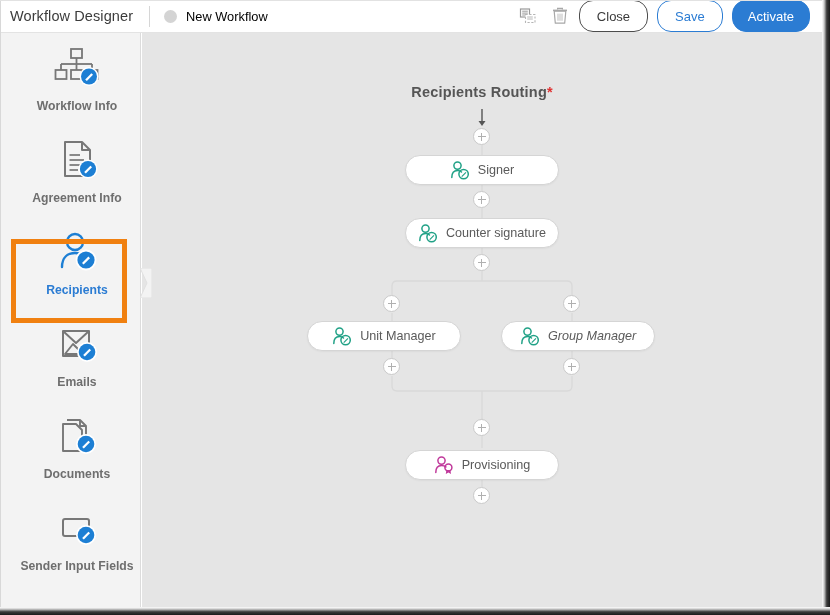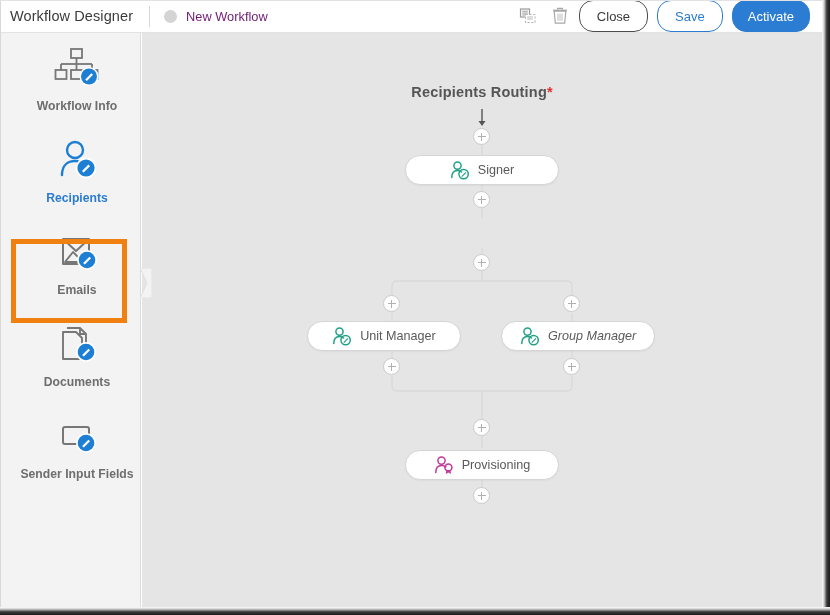--- a/index.html
+++ b/index.html
@@ -60,21 +60,21 @@
   }
   .wf-status-dot {
     width: 13px; height: 13px;
     border-radius: 50%;
     background: #d4d4d4;
     flex: 0 0 auto;
   }
   .wf-name {
     margin-left: 9px;
     font-size: 12.8px;
-    color: #701a75;
+    color: #000000;
     white-space: nowrap;
   }
   .header-spacer { flex: 1 1 auto; }
 
   .icon-btn {
     width: 26px; height: 26px;
     display: flex; align-items: center; justify-content: center;
     cursor: pointer;
     margin-right: 6px;
   }
@@ -256,20 +256,36 @@
           <rect x="19" y="24" width="11" height="9" fill="none" stroke="#777" stroke-width="1.8"></rect>
           <rect x="34.5" y="24" width="11" height="9" fill="none" stroke="#777" stroke-width="1.8"></rect>
           <circle cx="37" cy="30.5" r="9.5" fill="#ffffff"></circle>
           <circle cx="37" cy="30.5" r="8" fill="#1d7fd4"></circle>
           <path d="M33.2 33.4 L39.4 27.2 L41 28.8 L34.8 35 Z" fill="#ffffff"></path>
         </svg>
       </div>
       <div class="side-label">Workflow Info</div>
     </div>
 
+    <div class="side-item">
+      <div class="side-icon">
+        <svg width="50" height="46" viewBox="0 0 50 46">
+          <path d="M13 4 H30 L38 12 V38 H13 Z" fill="none" stroke="#777" stroke-width="2" stroke-linejoin="round"></path>
+          <path d="M30 4 V12 H38" fill="none" stroke="#777" stroke-width="2" stroke-linejoin="round"></path>
+          <line x1="17.5" y1="17" x2="28" y2="17" stroke="#777" stroke-width="1.7"></line>
+          <line x1="17.5" y1="22" x2="32" y2="22" stroke="#777" stroke-width="1.7"></line>
+          <line x1="17.5" y1="27" x2="32" y2="27" stroke="#777" stroke-width="1.7"></line>
+          <line x1="17.5" y1="32" x2="26" y2="32" stroke="#777" stroke-width="1.7"></line>
+          <circle cx="36" cy="31" r="9.6" fill="#ffffff"></circle>
+          <circle cx="36" cy="31" r="8.1" fill="#1d7fd4"></circle>
+          <path d="M32.2 33.9 L38.4 27.7 L40 29.3 L33.8 35.5 Z" fill="#ffffff"></path>
+        </svg>
+      </div>
+      <div class="side-label">Agreement Info</div>
+    </div>
 
     <div class="side-item active">
       <div class="side-icon">
         <svg width="50" height="46" viewBox="0 0 50 46">
           <circle cx="23" cy="12" r="8" fill="none" stroke="#1d7fd4" stroke-width="2.4"></circle>
           <path d="M10 37 C10 27 16 23 23 23 C30 23 36 27 36 37" fill="none" stroke="#1d7fd4" stroke-width="2.4" stroke-linecap="round"></path>
           <circle cx="34" cy="30" r="10.4" fill="#ffffff"></circle>
           <circle cx="34" cy="30" r="8.6" fill="#1d7fd4"></circle>
           <path d="M30 33 L36.4 26.6 L38 28.2 L31.6 34.6 Z" fill="#ffffff"></path>
         </svg>
@@ -382,20 +398,31 @@
         <svg width="20" height="19" viewBox="0 0 20 19">
           <circle cx="7.5" cy="4.6" r="3.6" fill="none" stroke="#20a186" stroke-width="1.5"></circle>
           <path d="M1.8 16.4 C1.8 11.6 4.4 9.4 7.5 9.4 C9.1 9.4 10.5 10 11.5 11" fill="none" stroke="#20a186" stroke-width="1.5" stroke-linecap="round"></path>
           <circle cx="13.6" cy="13.1" r="4.7" fill="none" stroke="#20a186" stroke-width="1.5"></circle>
           <path d="M11.3 15.3 L15.6 11 L16.4 11.8 L12.1 16.1 Z" fill="#20a186"></path>
         </svg>
       </div>
       <div class="node-label">Signer</div>
     </div>
 
+    <div class="node" style="left:263px; top:185px; width:154px;">
+      <div class="node-icon">
+        <svg width="20" height="19" viewBox="0 0 20 19">
+          <circle cx="7.5" cy="4.6" r="3.6" fill="none" stroke="#20a186" stroke-width="1.5"></circle>
+          <path d="M1.8 16.4 C1.8 11.6 4.4 9.4 7.5 9.4 C9.1 9.4 10.5 10 11.5 11" fill="none" stroke="#20a186" stroke-width="1.5" stroke-linecap="round"></path>
+          <circle cx="13.6" cy="13.1" r="4.7" fill="none" stroke="#20a186" stroke-width="1.5"></circle>
+          <path d="M11.3 15.3 L15.6 11 L16.4 11.8 L12.1 16.1 Z" fill="#20a186"></path>
+        </svg>
+      </div>
+      <div class="node-label">Counter signature</div>
+    </div>
 
     <div class="node" style="left:165px; top:288px; width:154px;">
       <div class="node-icon">
         <svg width="20" height="19" viewBox="0 0 20 19">
           <circle cx="7.5" cy="4.6" r="3.6" fill="none" stroke="#20a186" stroke-width="1.5"></circle>
           <path d="M1.8 16.4 C1.8 11.6 4.4 9.4 7.5 9.4 C9.1 9.4 10.5 10 11.5 11" fill="none" stroke="#20a186" stroke-width="1.5" stroke-linecap="round"></path>
           <circle cx="13.6" cy="13.1" r="4.7" fill="none" stroke="#20a186" stroke-width="1.5"></circle>
           <path d="M11.3 15.3 L15.6 11 L16.4 11.8 L12.1 16.1 Z" fill="#20a186"></path>
         </svg>
       </div>

